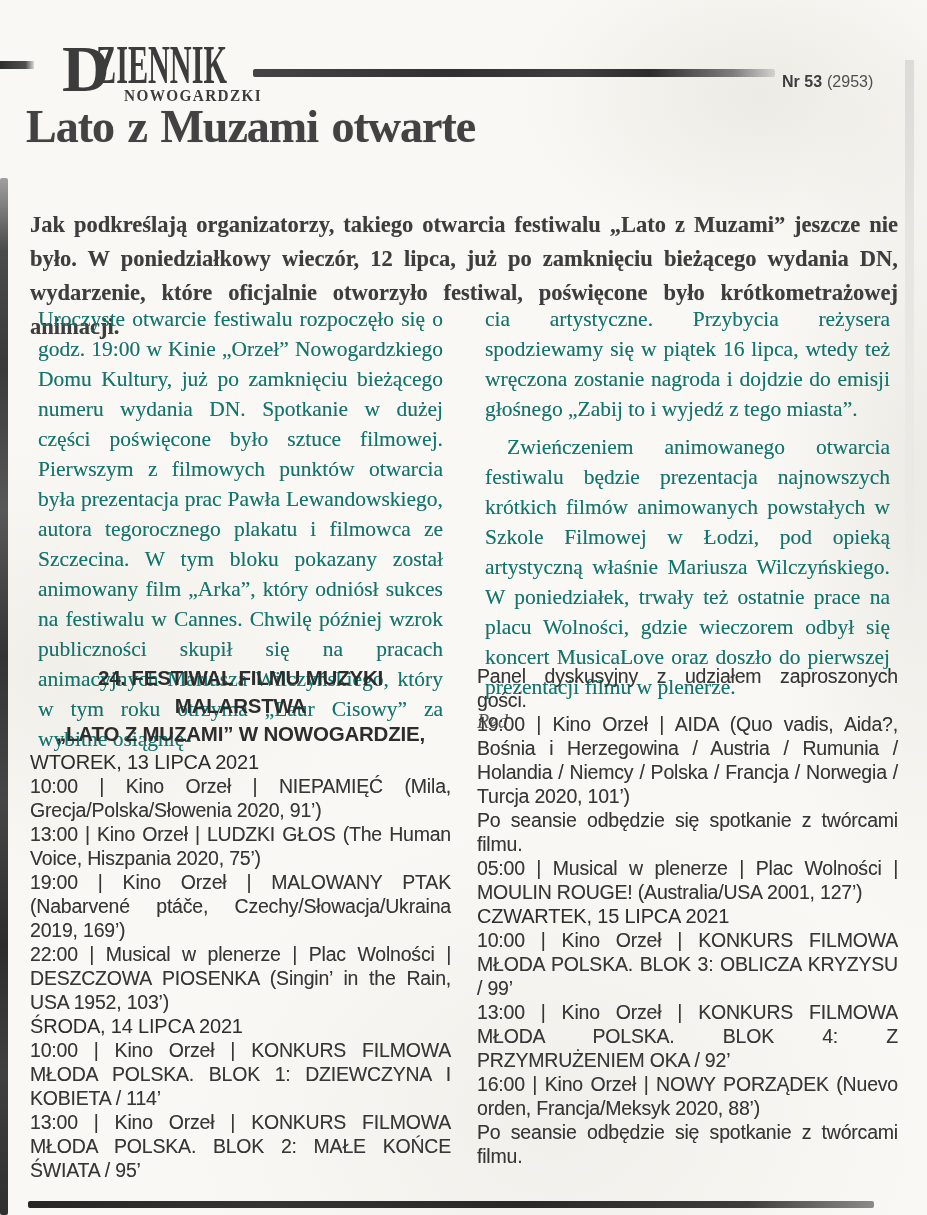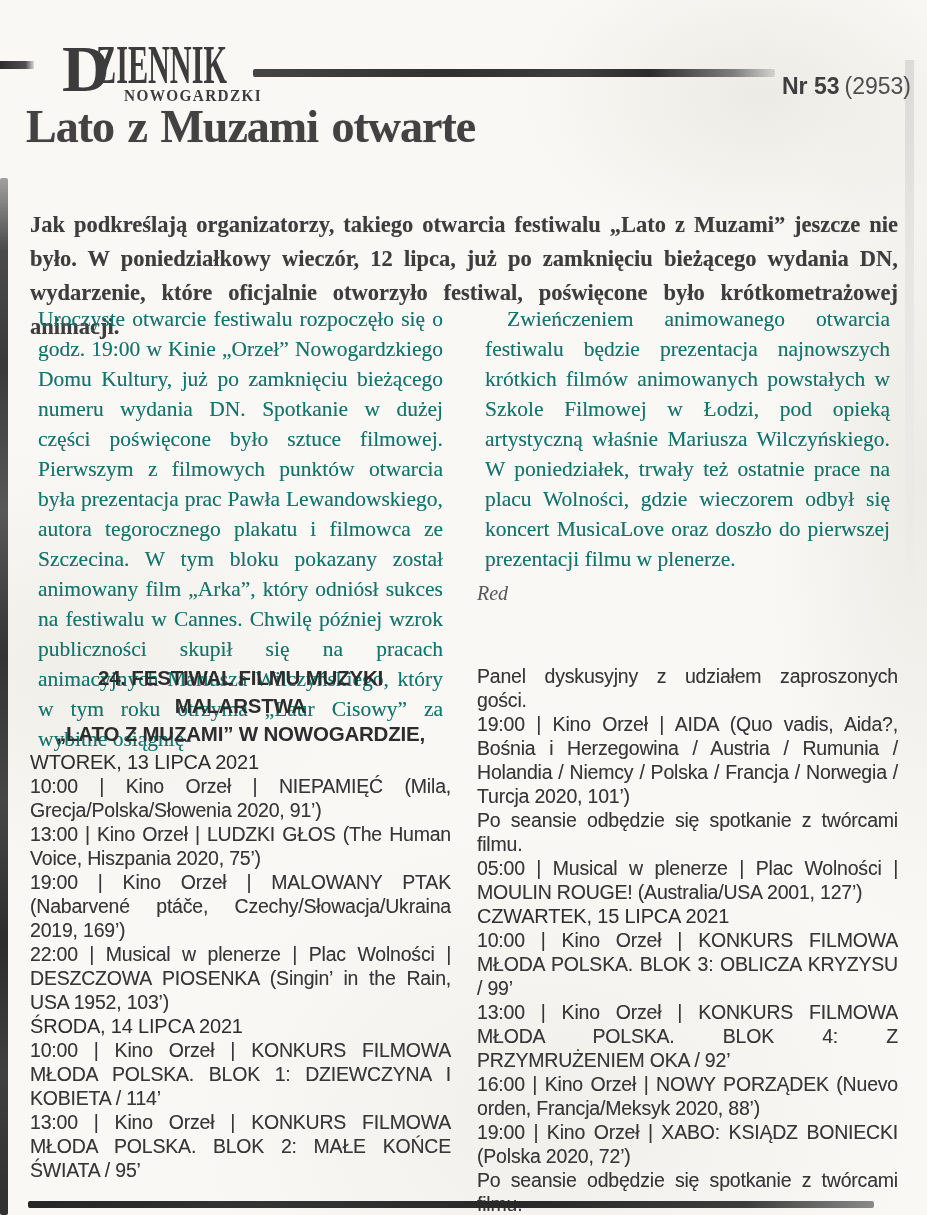--- a/index.html
+++ b/index.html
@@ -56,21 +56,21 @@
     position: absolute; left: 62px; top: 48px; font-size: 17px; line-height: 16px;
     letter-spacing: 1.5px; transform: scaleX(0.9); transform-origin: left top; white-space: nowrap;
   }
   .masthead-rule {
     position: absolute; left: 253px; top: 69px; width: 522px; height: 8px;
     background: linear-gradient(90deg, #454545, #303030 38%, #3e3e3e 62%, #2c2c2c 76%, #7d7d7d 92%, rgba(160,160,160,0.35) 100%);
     border-radius: 2px;
   }
   .issue {
     position: absolute; left: 782px; top: 73px;
-    font-family: "Liberation Sans", sans-serif; font-size: 23px; color: #4e4e4e; white-space: nowrap;
+    font-family: "Liberation Sans", sans-serif; font-size: 16px; color: #4e4e4e; white-space: nowrap;
   }
   .issue-label { font-weight: bold; color: #3e3e3e; margin-right: 5px; }
 
   
   .headline {
     position: absolute; left: 26px; top: 100px; margin: 0;
     font-size: 46px; font-weight: bold; color: #424242; letter-spacing: -1px; word-spacing: 3px;
     text-shadow: 0 0 1px rgba(70,70,70,0.45);
     white-space: nowrap;
   }
@@ -139,20 +139,21 @@
 
   <h1 class="headline">Lato z Muzami otwarte</h1>
 
   <p class="lead">Jak podkreślają organizatorzy, takiego otwarcia festiwalu „Lato z Muzami” jeszcze nie było. W poniedziałkowy wieczór, 12 lipca, już po zamknięciu bieżącego wydania DN, wydarzenie, które oficjalnie otworzyło festiwal, poświęcone było krótkometrażowej animacji.</p>
 
   <div class="columns">
     <div class="col">
       <p class="body-p">Uroczyste otwarcie festiwalu rozpoczęło się o godz. 19:00 w Kinie „Orzeł” Nowogardzkiego Domu Kultury, już po zamknięciu bieżącego numeru wydania DN. Spotkanie w dużej części poświęcone było sztuce filmowej. Pierwszym z filmowych punktów otwarcia była prezentacja prac Pawła Lewandowskiego, autora tegorocznego plakatu i filmowca ze Szczecina. W tym bloku pokazany został animowany film „Arka”, który odniósł sukces na festiwalu w Cannes. Chwilę później wzrok publiczności skupił się na pracach animacyjnych Mariusza Wilczyńskiego, który w tym roku otrzyma „Laur Cisowy” za wybitne osiągnię-</p>
     </div>
     <div class="col">
+      <p class="body-p">cia artystyczne. Przybycia reżysera spodziewamy się w piątek 16 lipca, wtedy też wręczona zostanie nagroda i dojdzie do emisji głośnego „Zabij to i wyjedź z tego miasta”.</p>
       <p class="body-p indent">Zwieńczeniem animowanego otwarcia festiwalu będzie prezentacja najnowszych krótkich filmów animowanych powstałych w Szkole Filmowej w Łodzi, pod opieką artystyczną właśnie Mariusza Wilczyńskiego. W poniedziałek, trwały też ostatnie prace na placu Wolności, gdzie wieczorem odbył się koncert MusicaLove oraz doszło do pierwszej prezentacji filmu w plenerze.</p>
       <p class="byline">Red</p>
     </div>
   </div>
 
   <div class="program">
     <div class="pcol">
       <div class="ptitle">
         <div>24. FESTIWAL FILMU MUZYKI MALARSTWA</div>
         <div>„LATO Z MUZAMI” W NOWOGARDZIE,</div>
@@ -169,21 +170,20 @@
     </div>
     <div class="pcol">
       <div class="pentry">Panel dyskusyjny z udziałem zaproszonych gości.</div>
       <div class="pentry">19:00 | Kino Orzeł | AIDA (Quo vadis, Aida?, Bośnia i Herzegowina / Austria / Rumunia / Holandia / Niemcy / Polska / Francja / Norwegia / Turcja 2020, 101’)</div>
       <div class="pentry">Po seansie odbędzie się spotkanie z twórcami filmu.</div>
       <div class="pentry">05:00 | Musical w plenerze | Plac Wolności | MOULIN ROUGE! (Australia/USA 2001, 127’)</div>
       <div class="pday">CZWARTEK, 15 LIPCA 2021</div>
       <div class="pentry">10:00 | Kino Orzeł | KONKURS FILMOWA MŁODA POLSKA. BLOK 3: OBLICZA KRYZYSU / 99’</div>
       <div class="pentry">13:00 | Kino Orzeł | KONKURS FILMOWA MŁODA POLSKA. BLOK 4: Z PRZYMRUŻENIEM OKA / 92’</div>
       <div class="pentry">16:00 | Kino Orzeł | NOWY PORZĄDEK (Nuevo orden, Francja/Meksyk 2020, 88’)</div>
-      <div class="pentry">19:00 | Kino Orzeł | XABO: KSIĄDZ BONIECKI (Polska 2020, 72’)</div>
       <div class="pentry">Po seansie odbędzie się spotkanie z twórcami filmu.</div>
 
     </div>
   </div>
 
   <div class="bottom-bar"></div>
 
 </div>
 
 </body></html>

